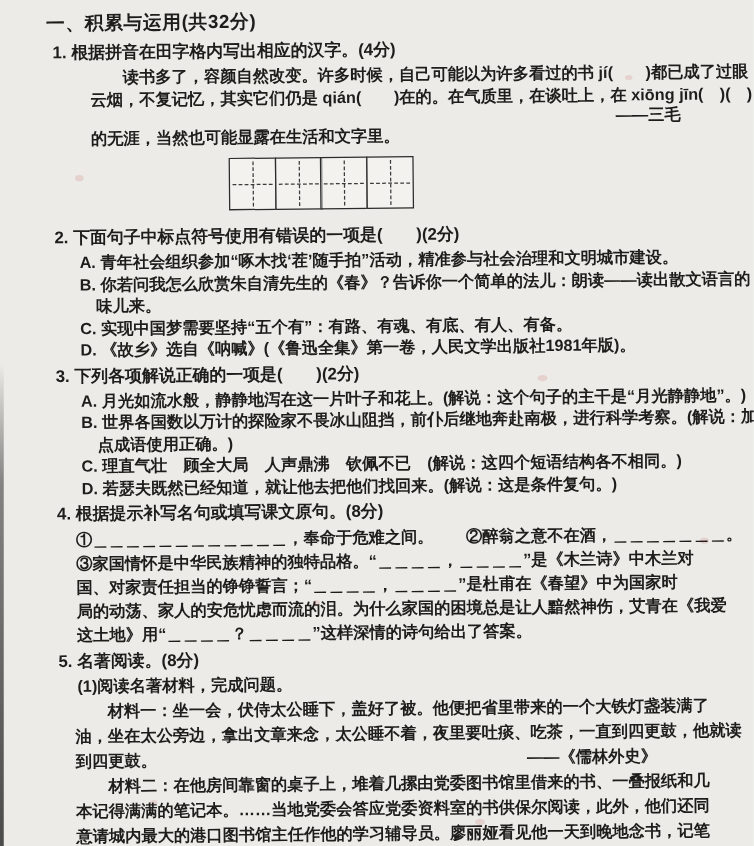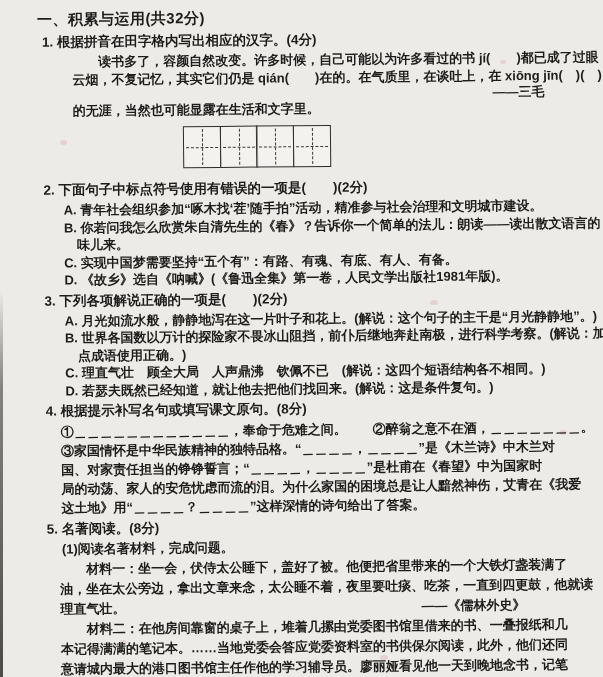--- a/index.html
+++ b/index.html
@@ -133,21 +133,21 @@
     <div class="q-block">
       <div class="q-prompt">5. 名著阅读。(8分)</div>
       <div class="sub-prompt">(1)阅读名著材料，完成问题。</div>
 
       <div class="material">
         <div>
             <div class="m-line">　　材料一：坐一会，伏侍太公睡下，盖好了被。他便把省里带来的一个大铁灯盏装满了</div>
             <div class="m-line">油，坐在太公旁边，拿出文章来念，太公睡不着，夜里要吐痰、吃茶，一直到四更鼓，他就读</div>
           </div>
         <div class="m-last">
-          <span>理直气壮。</span>
+          <span>到四更鼓。</span>
           <span class="m-src-1">——《儒林外史》</span>
         </div>
       </div>
 
       <div class="material">
         <div>
             <div class="m-line">　　材料二：在他房间靠窗的桌子上，堆着几摞由党委图书馆里借来的书、一叠报纸和几</div>
             <div class="m-line">本记得满满的笔记本。……当地党委会答应党委资料室的书供保尔阅读，此外，他们还同</div>
             <div class="m-line">意请城内最大的港口图书馆主任作他的学习辅导员。廖丽娅看见他一天到晚地念书，记笔</div>
           </div>

